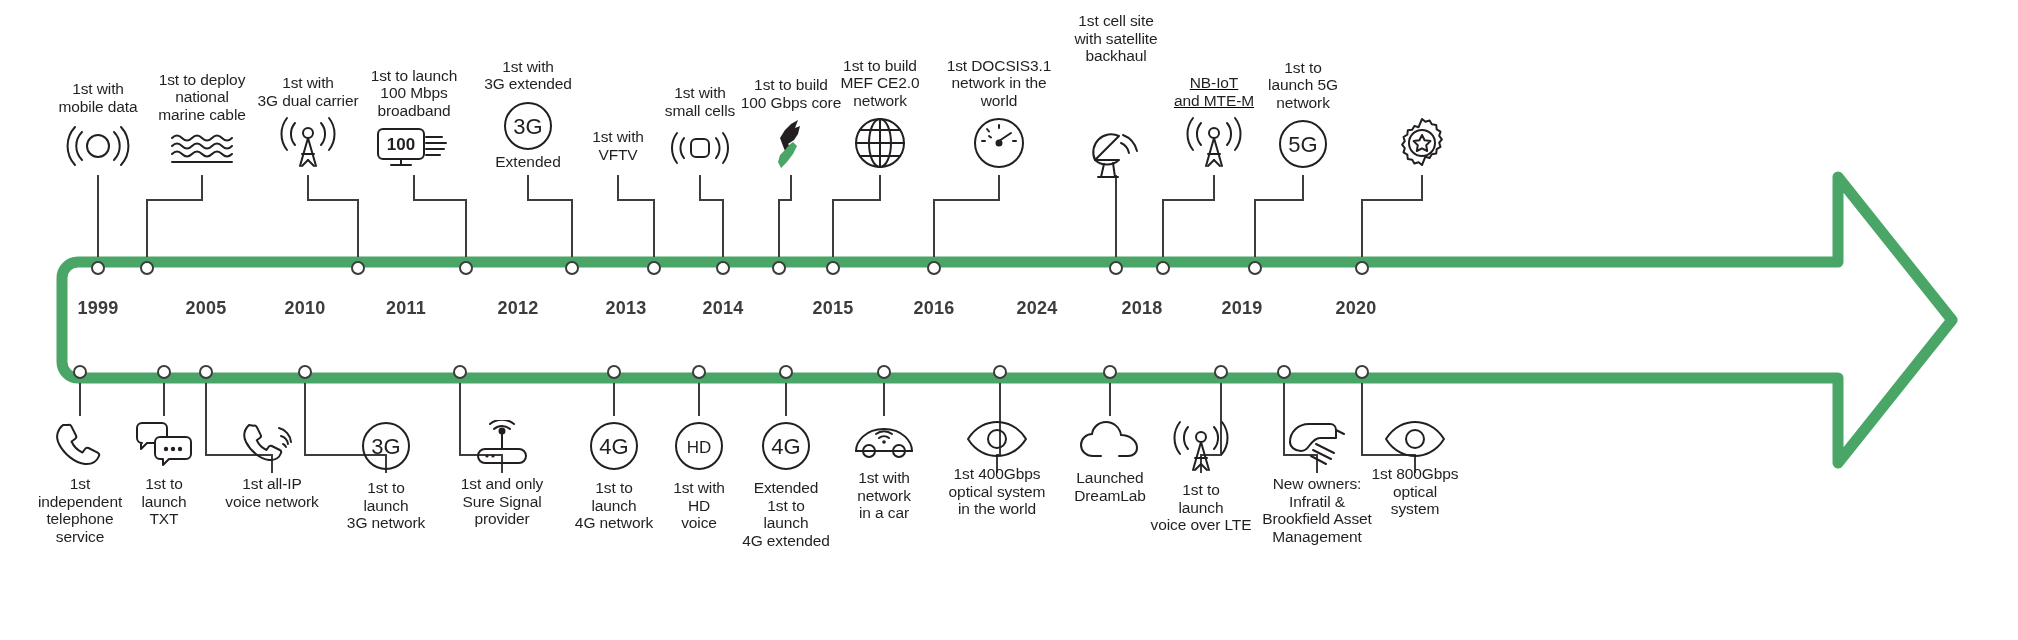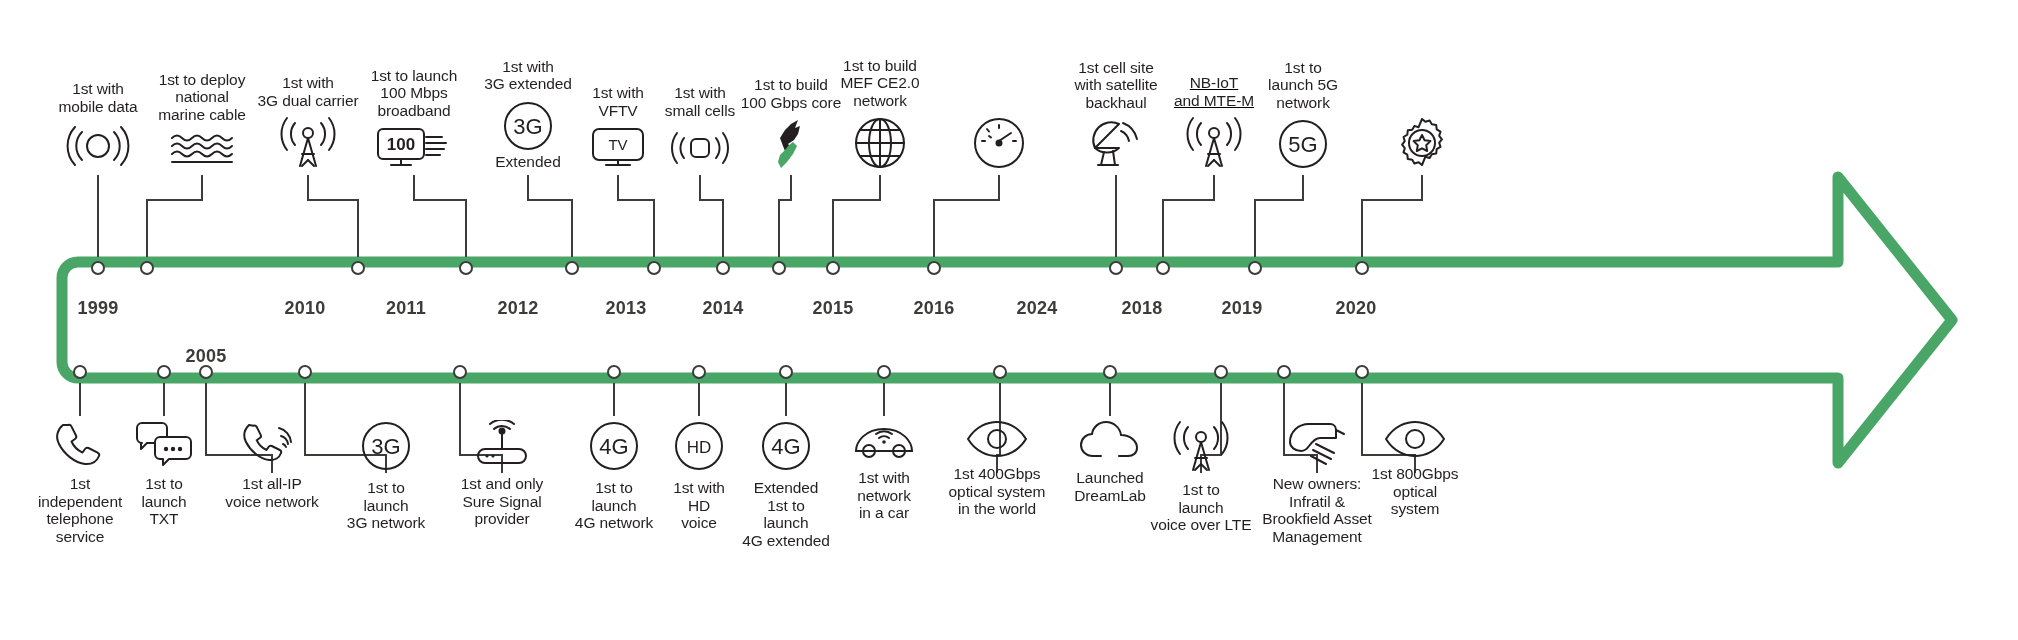--- a/index.html
+++ b/index.html
@@ -260,28 +260,20 @@
           <svg class="icon" width="52" height="52" viewBox="0 0 52 52" fill="none" stroke="#231f20" stroke-width="2" stroke-linecap="round" stroke-linejoin="round" xmlns="http://www.w3.org/2000/svg">
             <circle cx="26" cy="26" r="23"></circle>
             <text x="26" y="34" font-family="Liberation Sans, sans-serif" font-size="22" fill="#231f20" stroke="none" text-anchor="middle">3G</text>
           </svg>
         </div>
         <div class="sublabel">Extended</div>
       </div>
       <div class="node top" style="left: 618px; width: 150px; margin-left: -75px; top: 0px; height: 170px;">
         <div class="label">1st with
 VFTV</div>
-        <div>
-          <svg class="icon" width="56" height="44" viewBox="0 0 56 44" fill="none" stroke="#231f20" stroke-width="2" stroke-linecap="round" stroke-linejoin="round" xmlns="http://www.w3.org/2000/svg">
-            <rect x="3" y="3" width="50" height="31" rx="6"></rect>
-            <path d="M28 34v5"></path>
-            <path d="M16 39h24"></path>
-            <text x="28" y="24" font-family="Liberation Sans, sans-serif" font-size="15" fill="#231f20" stroke="none" text-anchor="middle">TV</text>
-          </svg>
-        </div>
       </div>
       <div class="node top" style="left: 700px; width: 150px; margin-left: -75px; top: 0px; height: 170px;">
         <div class="label">1st with
 small cells</div>
         <div>
           <svg class="icon" width="72" height="44" viewBox="0 0 72 44" fill="none" stroke="#231f20" stroke-width="2" stroke-linecap="round" stroke-linejoin="round" xmlns="http://www.w3.org/2000/svg">
             <rect x="27" y="13" width="18" height="18" rx="5"></rect>
             <path d="M20 12a16 16 0 0 0 0 20"></path>
             <path d="M13 7a25 25 0 0 0 0 30"></path>
             <path d="M52 12a16 16 0 0 1 0 20"></path>
@@ -308,34 +300,37 @@
             <circle cx="27" cy="27" r="24"></circle>
             <ellipse cx="27" cy="27" rx="11" ry="24"></ellipse>
             <path d="M3 27h48"></path>
             <path d="M7 14h40"></path>
             <path d="M7 40h40"></path>
             <path d="M27 3v48"></path>
           </svg>
         </div>
       </div>
       <div class="node top" style="left: 999px; width: 175px; margin-left: -87.5px; top: 0px; height: 170px;">
+        <div class="label">1st DOCSIS3.1
+network in the
+world</div>
         <div>
           <svg class="icon" width="54" height="54" viewBox="0 0 54 54" fill="none" stroke="#231f20" stroke-width="2" stroke-linecap="round" stroke-linejoin="round" xmlns="http://www.w3.org/2000/svg">
             <circle cx="27" cy="27" r="24"></circle>
             <path d="M27 25 L39 17"></path>
             <circle cx="27" cy="27" r="2.5" fill="#231f20"></circle>
             <path d="M27 9v3"></path>
             <path d="M15 13l2 2.5"></path>
             <path d="M10 25h3"></path>
             <path d="M41 25h3"></path>
             <path d="M17 20l2 1.5"></path>
           </svg>
         </div>
       </div>
-      <div class="node top" style="left: 1116px; width: 165px; margin-left: -82.5px; top: 0px; height: 170px;">
+      <div class="node top" style="left: 1116px; width: 165px; margin-left: -82.5px; top: 12px; height: 170px; justify-content: space-between;">
         <div class="label">1st cell site
 with satellite
 backhaul</div>
         <div>
           <svg class="icon" width="58" height="52" viewBox="0 0 58 52" fill="none" stroke="#231f20" stroke-width="2" stroke-linecap="round" stroke-linejoin="round" xmlns="http://www.w3.org/2000/svg">
             <path d="M8 30a18 18 0 0 1 24-24 L8 30Z"></path>
             <path d="M8 30a18 18 0 0 0 24 0 Z"></path>
             <path d="M17 34 L14 47"></path>
             <path d="M26 33 L28 47"></path>
             <path d="M11 47h20"></path>
@@ -378,21 +373,21 @@
           <svg class="icon" width="54" height="54" viewBox="0 0 54 54" fill="none" stroke="#231f20" stroke-width="2" stroke-linecap="round" stroke-linejoin="round" xmlns="http://www.w3.org/2000/svg">
             <path d="M27 3 l3.4 2.8 4.2-1.3 2.2 3.8 4.4.6.5 4.4 3.8 2.3-1.3 4.2 2.7 3.5-2.7 3.4 1.3 4.2-3.8 2.3-.5 4.4-4.4.6-2.2 3.8-4.2-1.3L27 49l-3.4-2.8-4.2 1.3-2.2-3.8-4.4-.6-.5-4.4-3.8-2.3 1.3-4.2L7.1 28.7l2.7-3.5-1.3-4.2 3.8-2.3.5-4.4 4.4-.6 2.2-3.8 4.2 1.3Z"></path>
             <circle cx="27" cy="27" r="13"></circle>
             <path d="M27 19 l2.6 5.3 5.8.8-4.2 4.1 1 5.8-5.2-2.7-5.2 2.7 1-5.8-4.2-4.1 5.8-.8Z"></path>
           </svg>
         </div>
       </div>
     </div>
   <div id="years">
       <div class="year" style="left: 98px; top: 298px;">1999</div>
-      <div class="year" style="left: 206px; top: 298px; margin-top: 48px;">2005</div>
+      <div class="year" style="left: 206px; top: 298px;">2005</div>
       <div class="year" style="left: 305px; top: 298px;">2010</div>
       <div class="year" style="left: 406px; top: 298px;">2011</div>
       <div class="year" style="left: 518px; top: 298px;">2012</div>
       <div class="year" style="left: 626px; top: 298px;">2013</div>
       <div class="year" style="left: 723px; top: 298px;">2014</div>
       <div class="year" style="left: 833px; top: 298px;">2015</div>
       <div class="year" style="left: 934px; top: 298px;">2016</div>
       <div class="year" style="left: 1037px; top: 298px;">2024</div>
       <div class="year" style="left: 1142px; top: 298px;">2018</div>
       <div class="year" style="left: 1242px; top: 298px;">2019</div>

